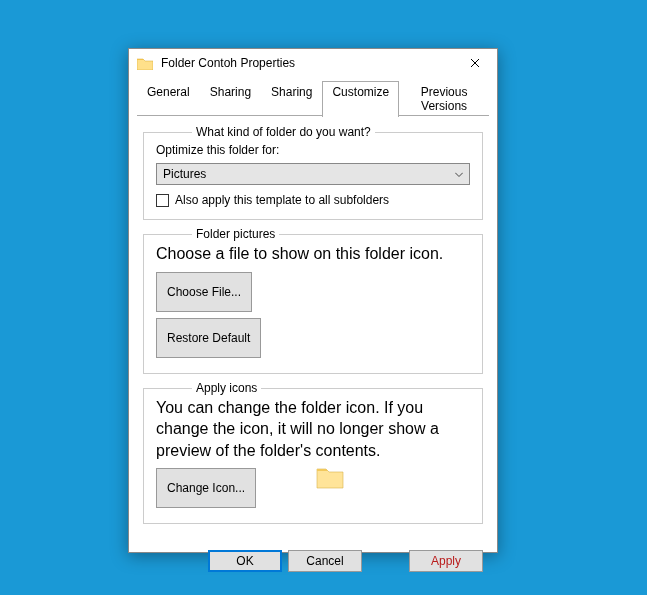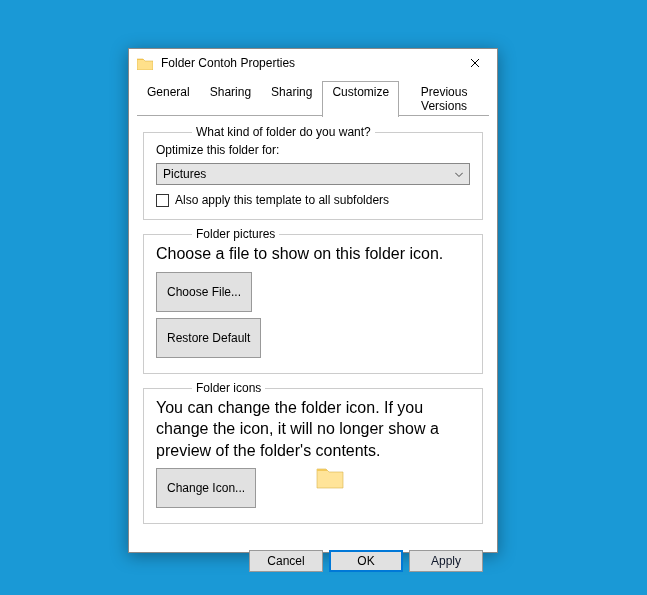--- a/index.html
+++ b/index.html
@@ -144,21 +144,21 @@
   }
   .btnbar-btn {
     width: 74px; height: 22px;
     border: 1px solid #999;
     background: #e1e1e1;
     font-size: 12px;
     display: flex; align-items: center; justify-content: center;
     cursor: default;
   }
   .btnbar-btn.default { border: 2px solid #0078d7; background: #e1e1e1; }
-  .btnbar-btn.disabled { color: #0f172a; }
+  .btnbar-btn.disabled { color: #b91c1c; margin-left: 41px; }
   .spacer { flex: 1; }
 </style>
 </head>
 <body>
 
 <div class="window">
   <div class="titlebar">
     <span class="folder-icon-small">
       <svg width="16" height="13" viewBox="0 0 16 13">
         <path d="M0 2 L6 2 L8 4 L16 4 L16 13 L0 13 Z" fill="#ffe08a" stroke="#d4a92e" stroke-width="0.5"></path>
@@ -203,34 +203,34 @@
     </div>
 
     <div class="groupbox">
       <span class="groupbox-title">Folder pictures</span>
       <div class="helptext">Choose a file to show on this folder icon.</div>
       <div><div class="btn">Choose File...</div></div>
       <div><div class="btn">Restore Default</div></div>
     </div>
 
     <div class="groupbox">
-      <span class="groupbox-title">Folder icons</span>
+      <span class="groupbox-title">Apply icons</span>
       <div class="helptext">You can change the folder icon. If you change the icon, it will no longer show a preview of the folder's contents.</div>
       <div class="iconrow">
         <div class="btn">Change Icon...</div>
         <span>
           <svg width="28" height="24" viewBox="0 0 28 24">
             <path d="M1 4 L10 4 L13 7 L27 7 L27 23 L1 23 Z" fill="#ffe499" stroke="#d9b24a" stroke-width="0.6"></path>
             <path d="M1 4 L10 4 L12 6 L1 6 Z" fill="#f2c95c"></path>
           </svg>
         </span>
       </div>
     </div>
 
     <div class="spacer"></div>
   </div>
 
   <div class="buttonbar">
+    <div class="btnbar-btn default">OK</div>
     <div class="btnbar-btn">Cancel</div>
-    <div class="btnbar-btn default">OK</div>
     <div class="btnbar-btn disabled">Apply</div>
   </div>
 </div>
 
 </body></html>

